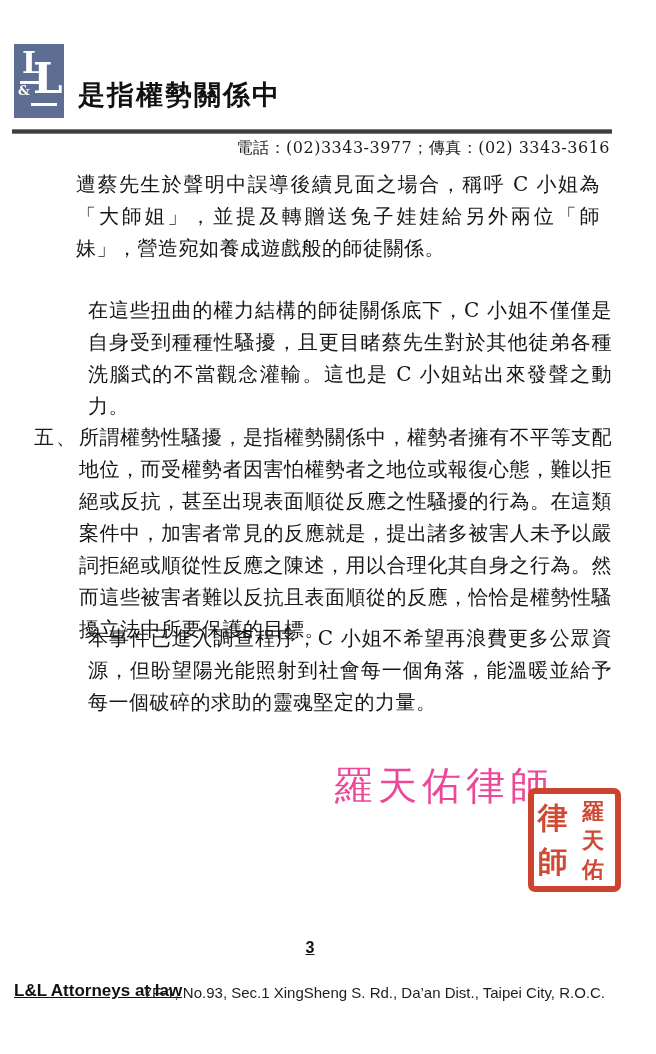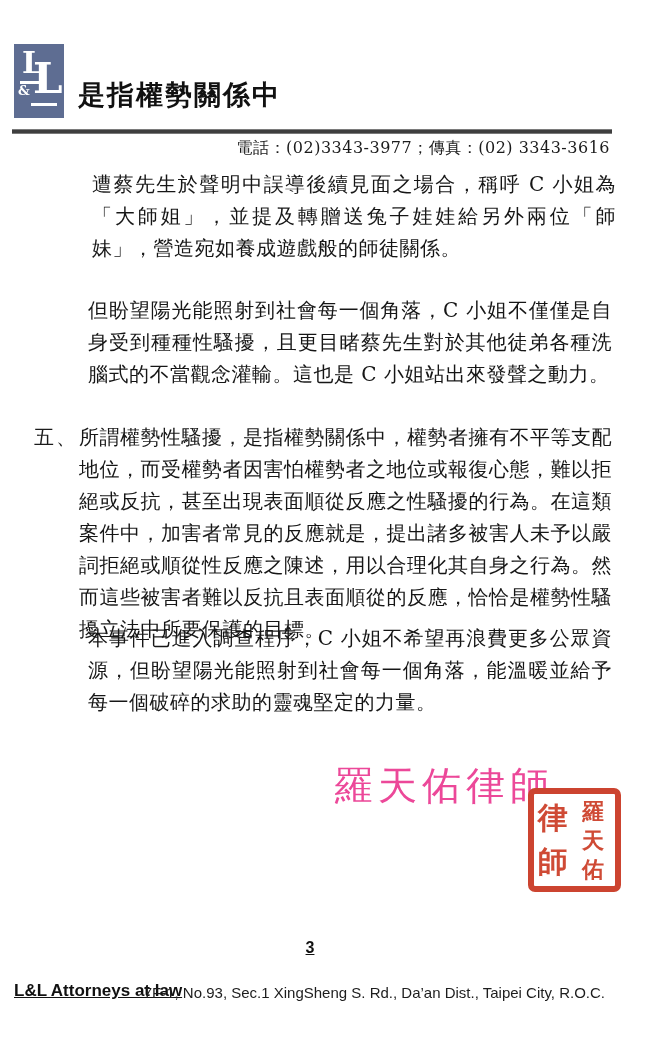--- a/index.html
+++ b/index.html
@@ -60,21 +60,21 @@
   .para {
     position: absolute;
     margin: 0;
     font-size: 20px;
     line-height: 32px;
     text-align: justify;
     text-align-last: left;
     letter-spacing: 0.5px;
     color: #161616;
   }
-  .p1 { left: 92px; top: 168px; width: 524px; }
+  .p1 { left: 76px; top: 168px; width: 524px; }
   .p2 { left: 88px; top: 294px; width: 524px; }
   .item-num {
     position: absolute;
     left: 34px; top: 421px;
     font-size: 20px;
     line-height: 32px;
     letter-spacing: 2px;
   }
   .p5 { left: 79px; top: 421px; width: 533px; }
   .p4 { left: 88px; top: 622px; width: 524px; }
@@ -151,21 +151,21 @@
     <span class="u1"></span>
     <span class="amp">&amp;</span>
     <span class="l2">L</span>
     <span class="u2"></span>
   </div>
   <h1 class="firm-name">是指權勢關係中</h1>
   <div class="rule"></div>
   <div class="hdr-phone">電話：(02)3343-3977；傳真：(02) 3343-3616</div>
 
   <p class="para p1">遭蔡先生於聲明中誤導後續見面之場合，稱呼 C 小姐為「大師姐」，並提及轉贈送兔子娃娃給另外兩位「師妹」，營造宛如養成遊戲般的師徒關係。</p>
-  <p class="para p2">但盼望陽光能照射到社會每一個角落，C 小姐不僅僅是自身受到種種性騷擾，且更目睹蔡先生對於其他徒弟各種洗腦式的不當觀念灌輸。這也是 C 小姐站出來發聲之動力。</p>
+  <p class="para p2">在這些扭曲的權力結構的師徒關係底下，C 小姐不僅僅是自身受到種種性騷擾，且更目睹蔡先生對於其他徒弟各種洗腦式的不當觀念灌輸。這也是 C 小姐站出來發聲之動力。</p>
   <div class="item-num">五、</div>
   <p class="para p5">所謂權勢性騷擾，是指權勢關係中，權勢者擁有不平等支配地位，而受權勢者因害怕權勢者之地位或報復心態，難以拒絕或反抗，甚至出現表面順從反應之性騷擾的行為。在這類案件中，加害者常見的反應就是，提出諸多被害人未予以嚴詞拒絕或順從性反應之陳述，用以合理化其自身之行為。然而這些被害者難以反抗且表面順從的反應，恰恰是權勢性騷擾立法中所要保護的目標。</p>
   <p class="para p4">本事件已進入調查程序，C 小姐不希望再浪費更多公眾資源，但盼望陽光能照射到社會每一個角落，能溫暖並給予每一個破碎的求助的靈魂堅定的力量。</p>
 
   <div class="signature">羅天佑律師</div>
   <div class="seal">
     <div class="seal-col seal-left">
       <span>律</span>
       <span>師</span>
     </div>

